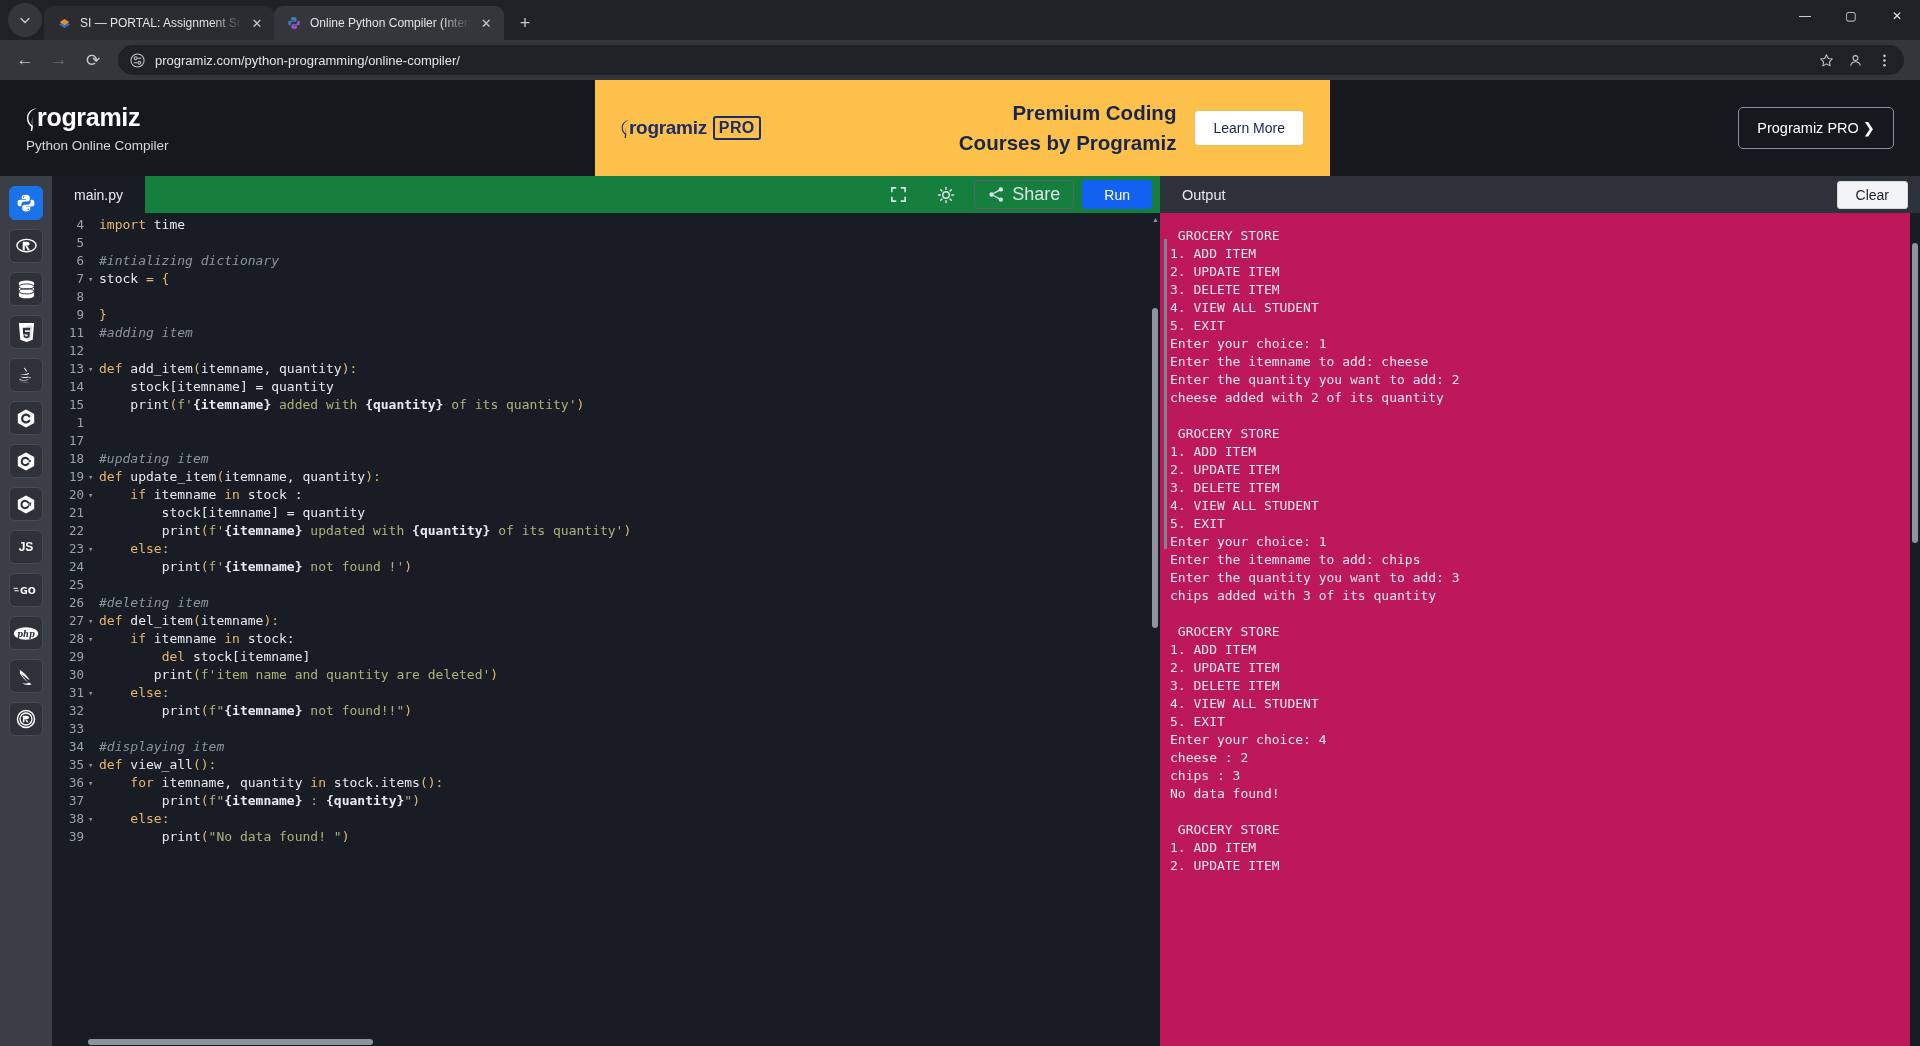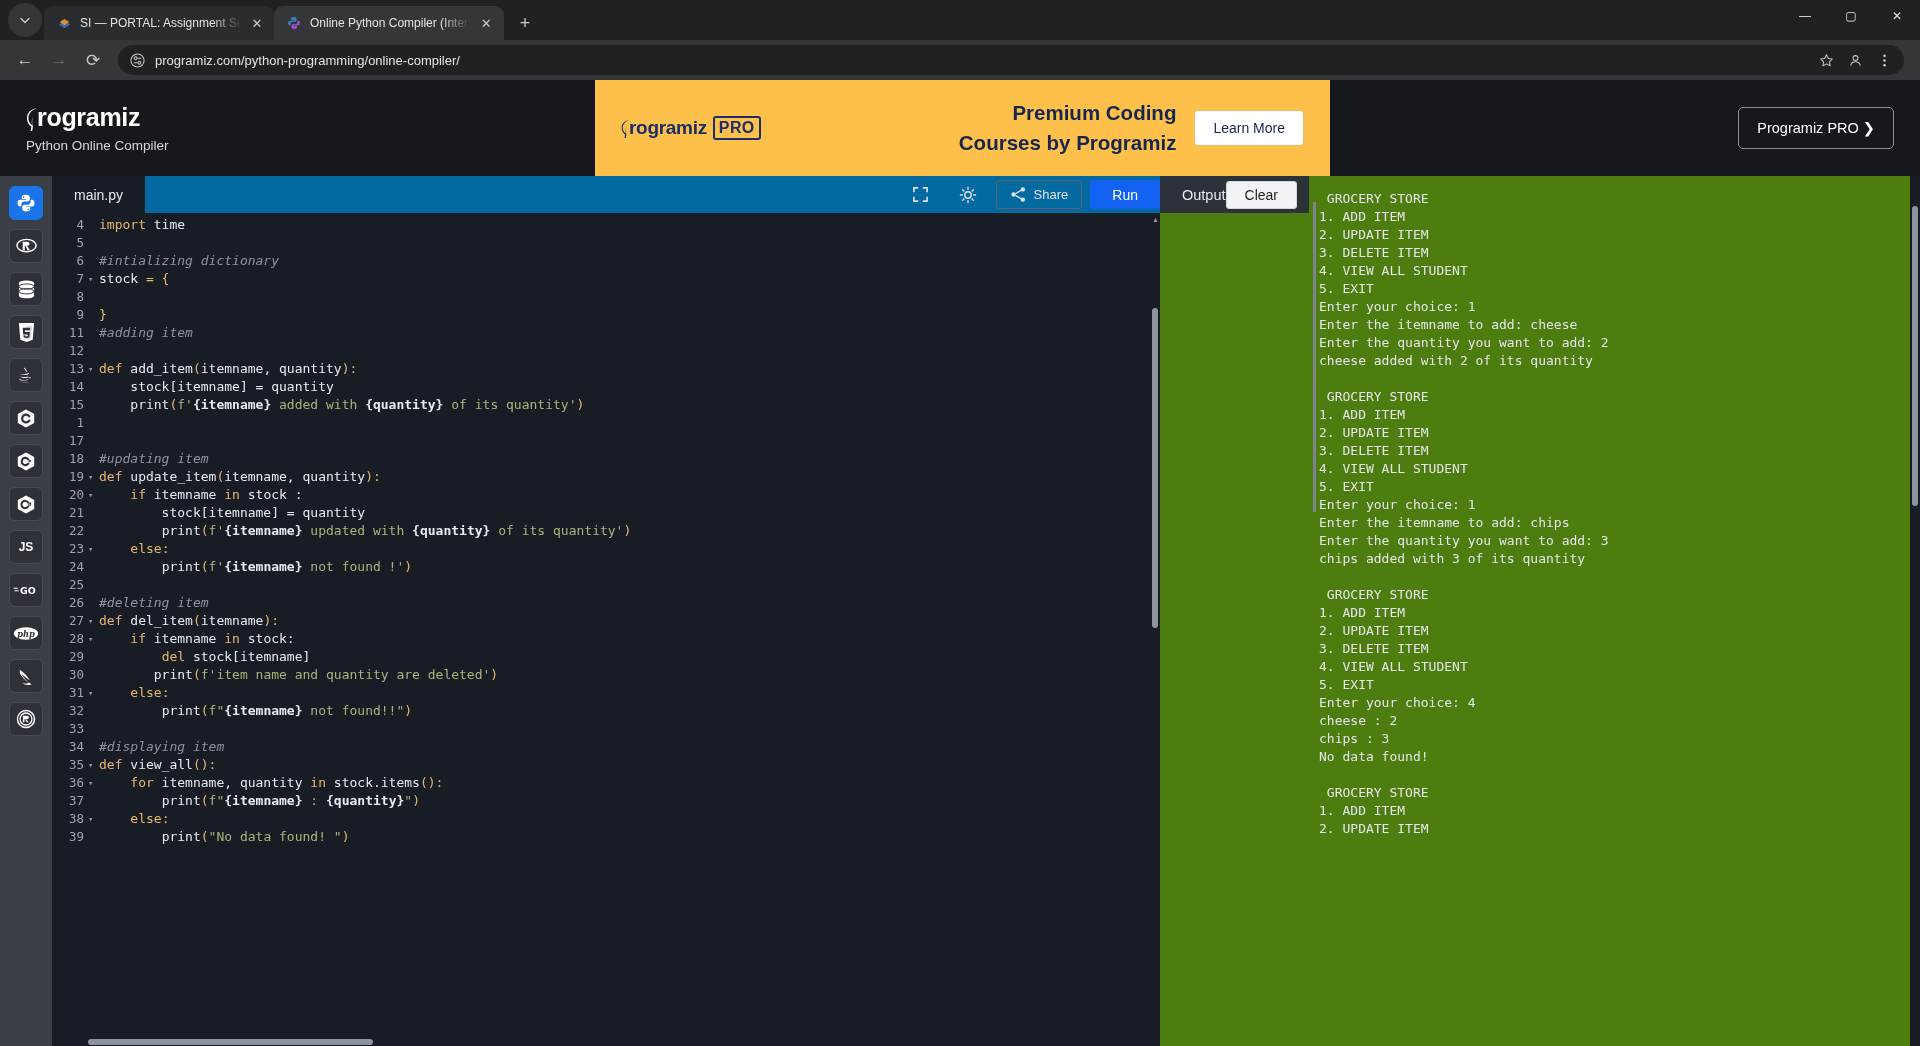--- a/index.html
+++ b/index.html
@@ -101,37 +101,38 @@
     width: 34px; height: 34px; border-radius: 6px; background: #2e3238;
     display: flex; align-items: center; justify-content: center;
     color: #ffffff; font-size: 12px; font-weight: 700; border: 1px solid #474c54;
   }
   .lang-tile.active { background: #1a73e8; border-color: #1a73e8; }
   .lang-tile svg { display: block; }
 
   
   .editor-col { flex: 1 1 0; min-width: 0; display: flex; flex-direction: column; background: #181c25; }
   .editor-bar {
-    height: 37px; background: #0369a1; display: flex; align-items: center;
+    height: 37px; background: #15803d; display: flex; align-items: center;
     position: relative; flex: 0 0 37px;
   }
   .file-tab {
     height: 37px; background: #181c25; color: #e7eaee; font-size: 14px;
     display: flex; align-items: center; padding: 0 22px; min-width: 92px;
   }
   .editor-actions { margin-left: auto; display: flex; align-items: center; gap: 0; height: 37px; }
   .act-btn {
     height: 29px; display:flex; align-items:center; justify-content:center;
-    color:#dfe3e8; font-size: 13px; gap: 7px; padding: 0 10px;
+    color:#dfe3e8; font-size: 18px; gap: 7px; padding: 0 10px;
     border: 1px solid transparent; border-radius: 3px; margin-right: 8px;
   }
   .act-btn.bordered { border-color: #5a616b; padding: 0 13px; }
   .act-run {
     background: #1361f0; color:#fff; font-size: 14px; font-weight: 400;
     height: 29px; padding: 0 22px; display:flex; align-items:center; border-radius: 3px;
+    margin-right: 8px;
   }
   .editor-body { flex: 1; position: relative; overflow: hidden; background: #181c25; }
 
   .code-area {
     font-family: "DejaVu Sans Mono", "Liberation Mono", monospace;
     font-size: 13px; line-height: 18px; padding-top: 3px;
   }
   .code-line { display: flex; height: 18px; white-space: pre; }
   .ln {
     width: 36px; flex: 0 0 36px; text-align: right; color: #9ba3af;
@@ -158,21 +159,21 @@
   }
   .editor-hscroll {
     position:absolute; left:0; bottom:0; height: 9px; width: 100%; background:#181c25;
   }
   .editor-hscroll .thumb {
     position:absolute; left: 36px; top: 2px; height: 6px; width: 285px;
     background:#8d949f; border-radius:3px;
   }
 
   
-  .output-col { width: 760px; flex: 0 0 760px; display: flex; background: #4d7c0f; }
+  .output-col { width: 760px; flex: 0 0 760px; display: flex; flex-direction: column; background: #be185d; }
   .output-bar {
     height: 37px; background: #2c313a; display: flex; align-items: center;
     padding: 0 12px 0 22px; flex: 0 0 37px;
   }
   .output-title { color: #e7eaee; font-size: 14.5px; }
   .clear-btn {
     margin-left: auto; background: #f1f3f5; color: #1d2026; font-size: 14px;
     padding: 5px 18px; border-radius: 3px; border: 1px solid #d4d7dc;
   }
   .output-body { flex: 1; position: relative; overflow: hidden; padding: 14px 0 0 0; }

